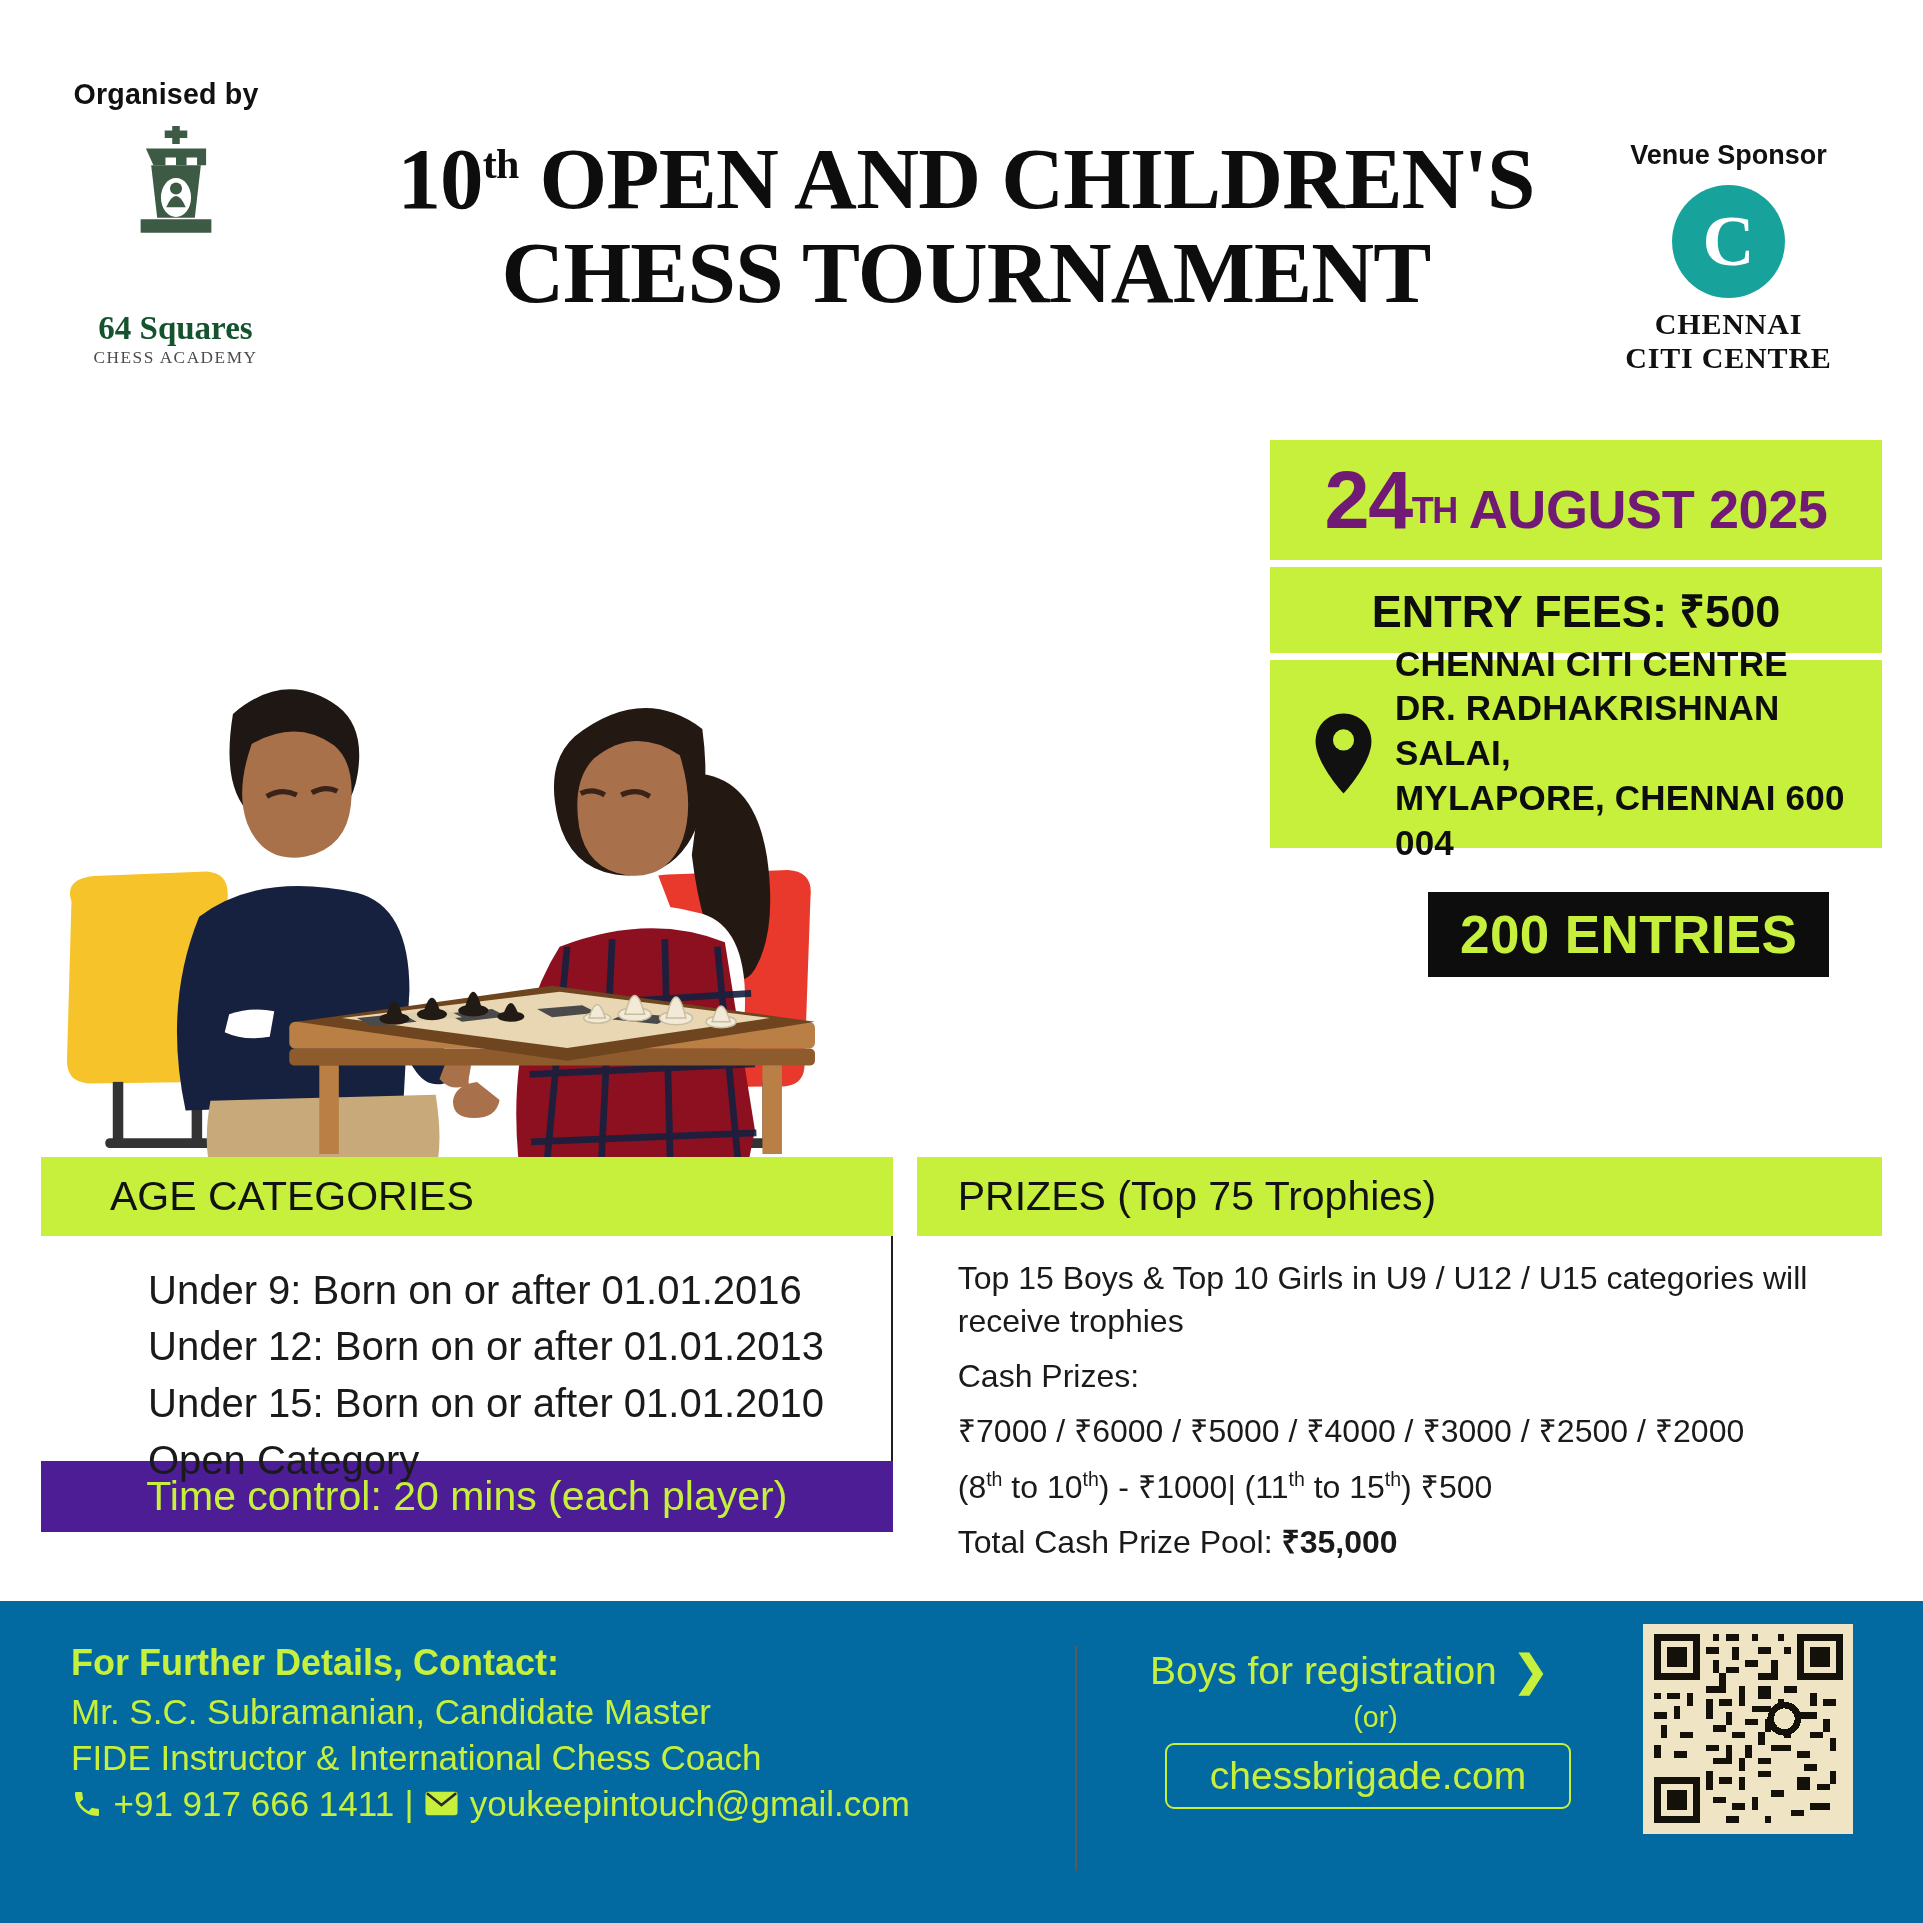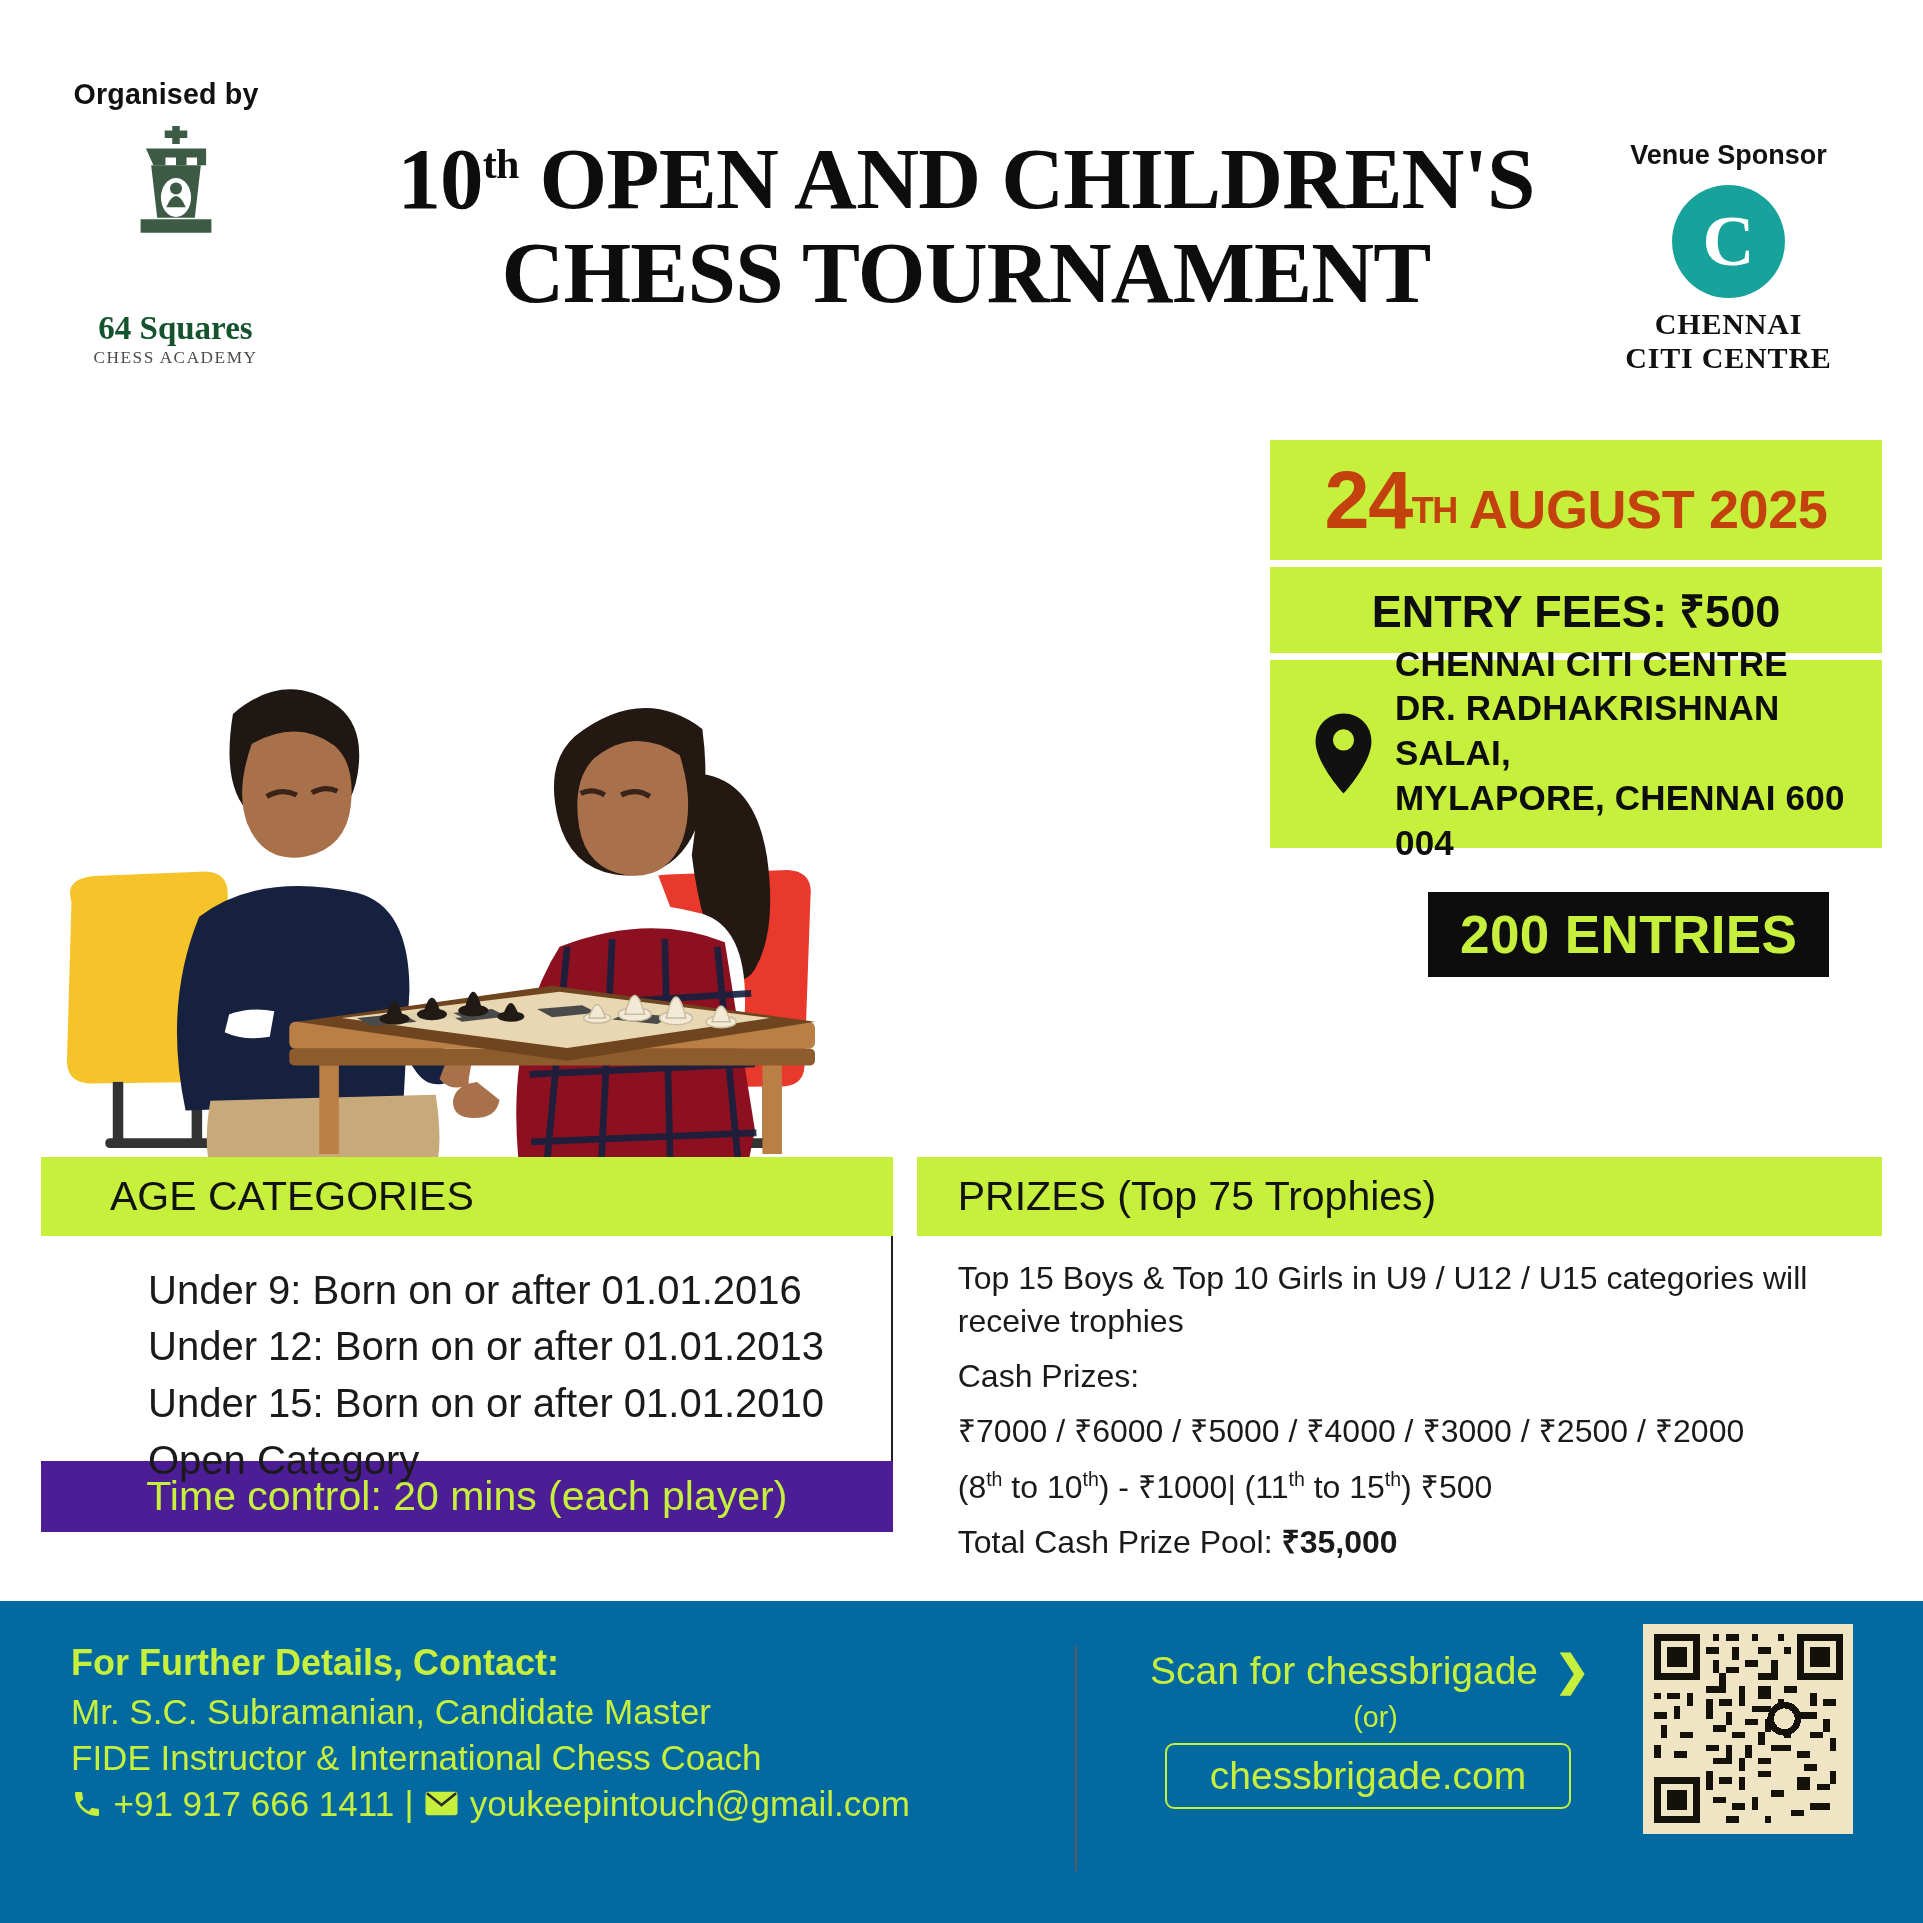--- a/index.html
+++ b/index.html
@@ -69,21 +69,21 @@
   }
   .photo svg { position:absolute; left:0; top:0; }
 
   
   .info-col { position:absolute; left:1270px; top:440px; width:612px; }
   .panel {
     background:#c6f03c; width:612px; display:flex; align-items:center;
     justify-content:center; margin-bottom:6.8px;
   }
   .panel-date { height:120px; }
-  .panel-date .d-txt { font-weight:bold; color:#c2410c; }
+  .panel-date .d-txt { font-weight:bold; color:#701a75; }
   .d-big { font-size:81px; letter-spacing:-1.5px; }
   .d-rest { font-size:54px; margin-left:12px; letter-spacing:-0.4px; }
   .panel-fees { height:86px; }
   .panel-fees .f-txt { font-size:45px; font-weight:bold; color:#0d0d0d; }
   .panel-venue { height:188px; padding:0 22.5px; justify-content:flex-start; }
   .pin { width:59px; height:83px; margin-left:21px; margin-right:22.5px; flex:0 0 auto;}
   .venue-lines { font-size:35px; font-weight:bold; color:#0d0d0d; line-height:1.28; letter-spacing:0.2px;}
   .entries-badge {
     margin-top:38px; margin-left:158px;
     background:#0d0d0d; color:#c6f03c; display:inline-block;
@@ -351,21 +351,21 @@
         <path d="M2 2l10 8 10-8" stroke="#2b2b2b" stroke-width="1.8" fill="none"></path>
       </svg>
       <span>youkeepintouch@gmail.com</span>
     </div>
   </div>
 
   <div class="divider"></div>
 
   <div class="footer-right">
     <div class="scan-line">
-      <span>Scan for chessbrigade</span>
+      <span>Boys for registration</span>
       <span class="chev">❯</span>
     </div>
     <div class="or-line">(or)</div>
     <div class="site-box">chessbrigade.com</div>
   </div>
 
   <div class="qr">
     <svg width="189" height="189" viewBox="0 0 29 29" shape-rendering="crispEdges">
       <rect width="29" height="29" fill="#efe4c4"></rect>
       <g fill="#14110a">

